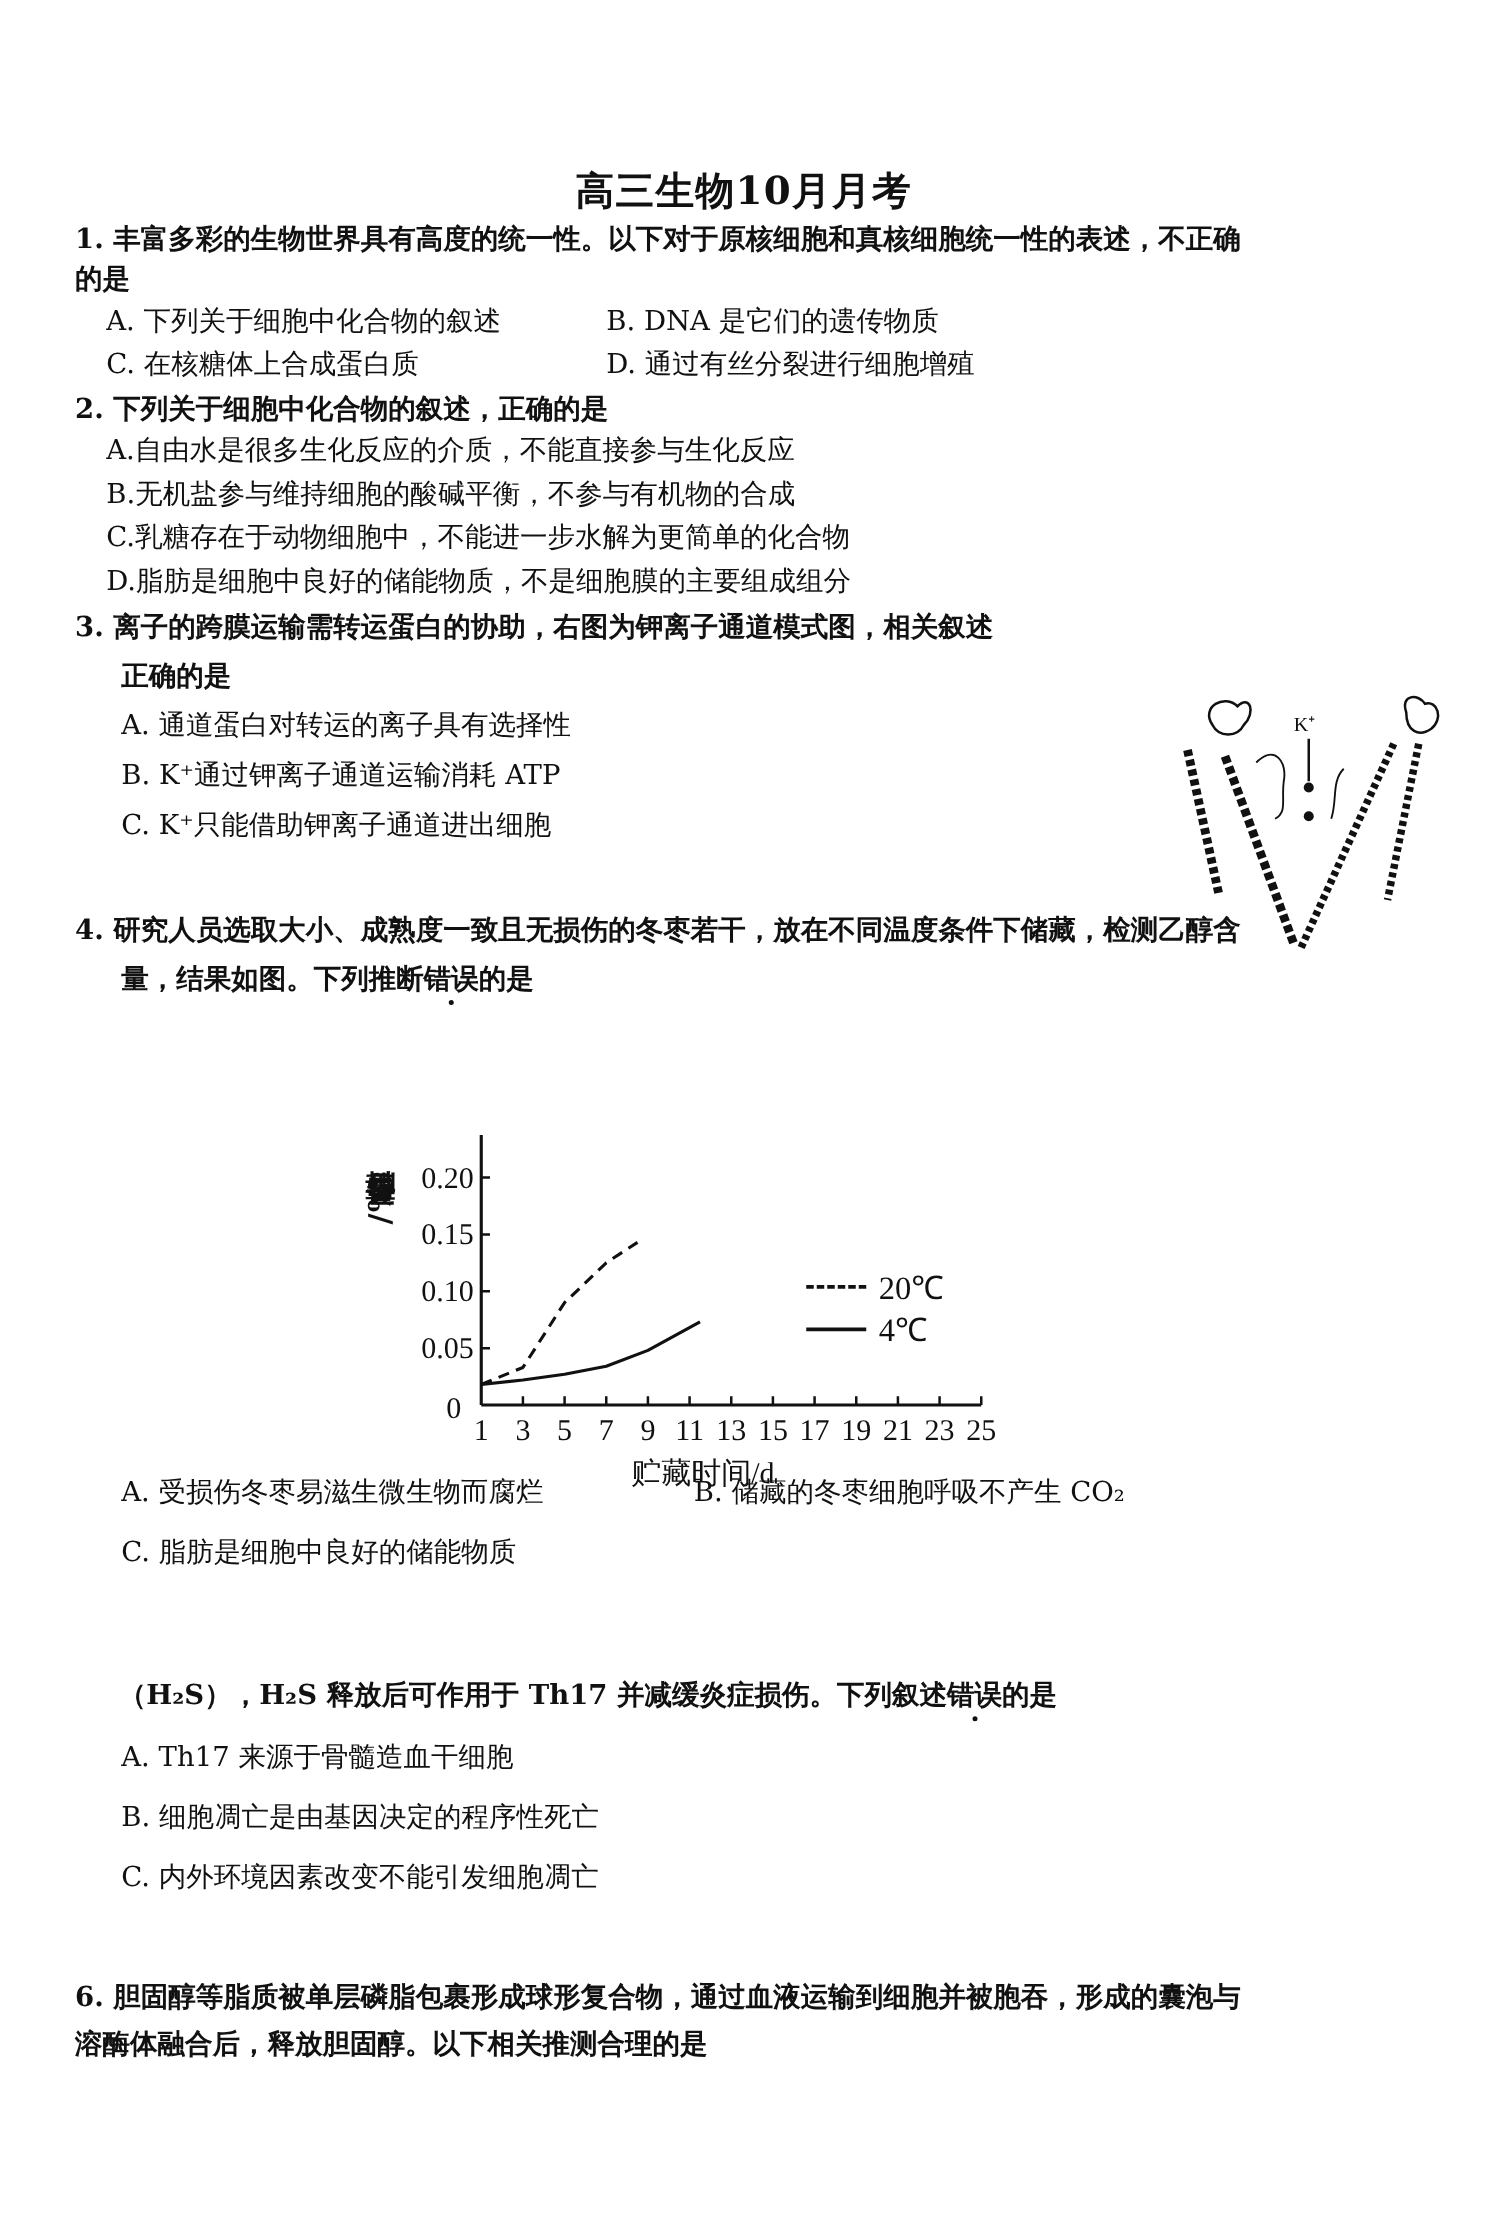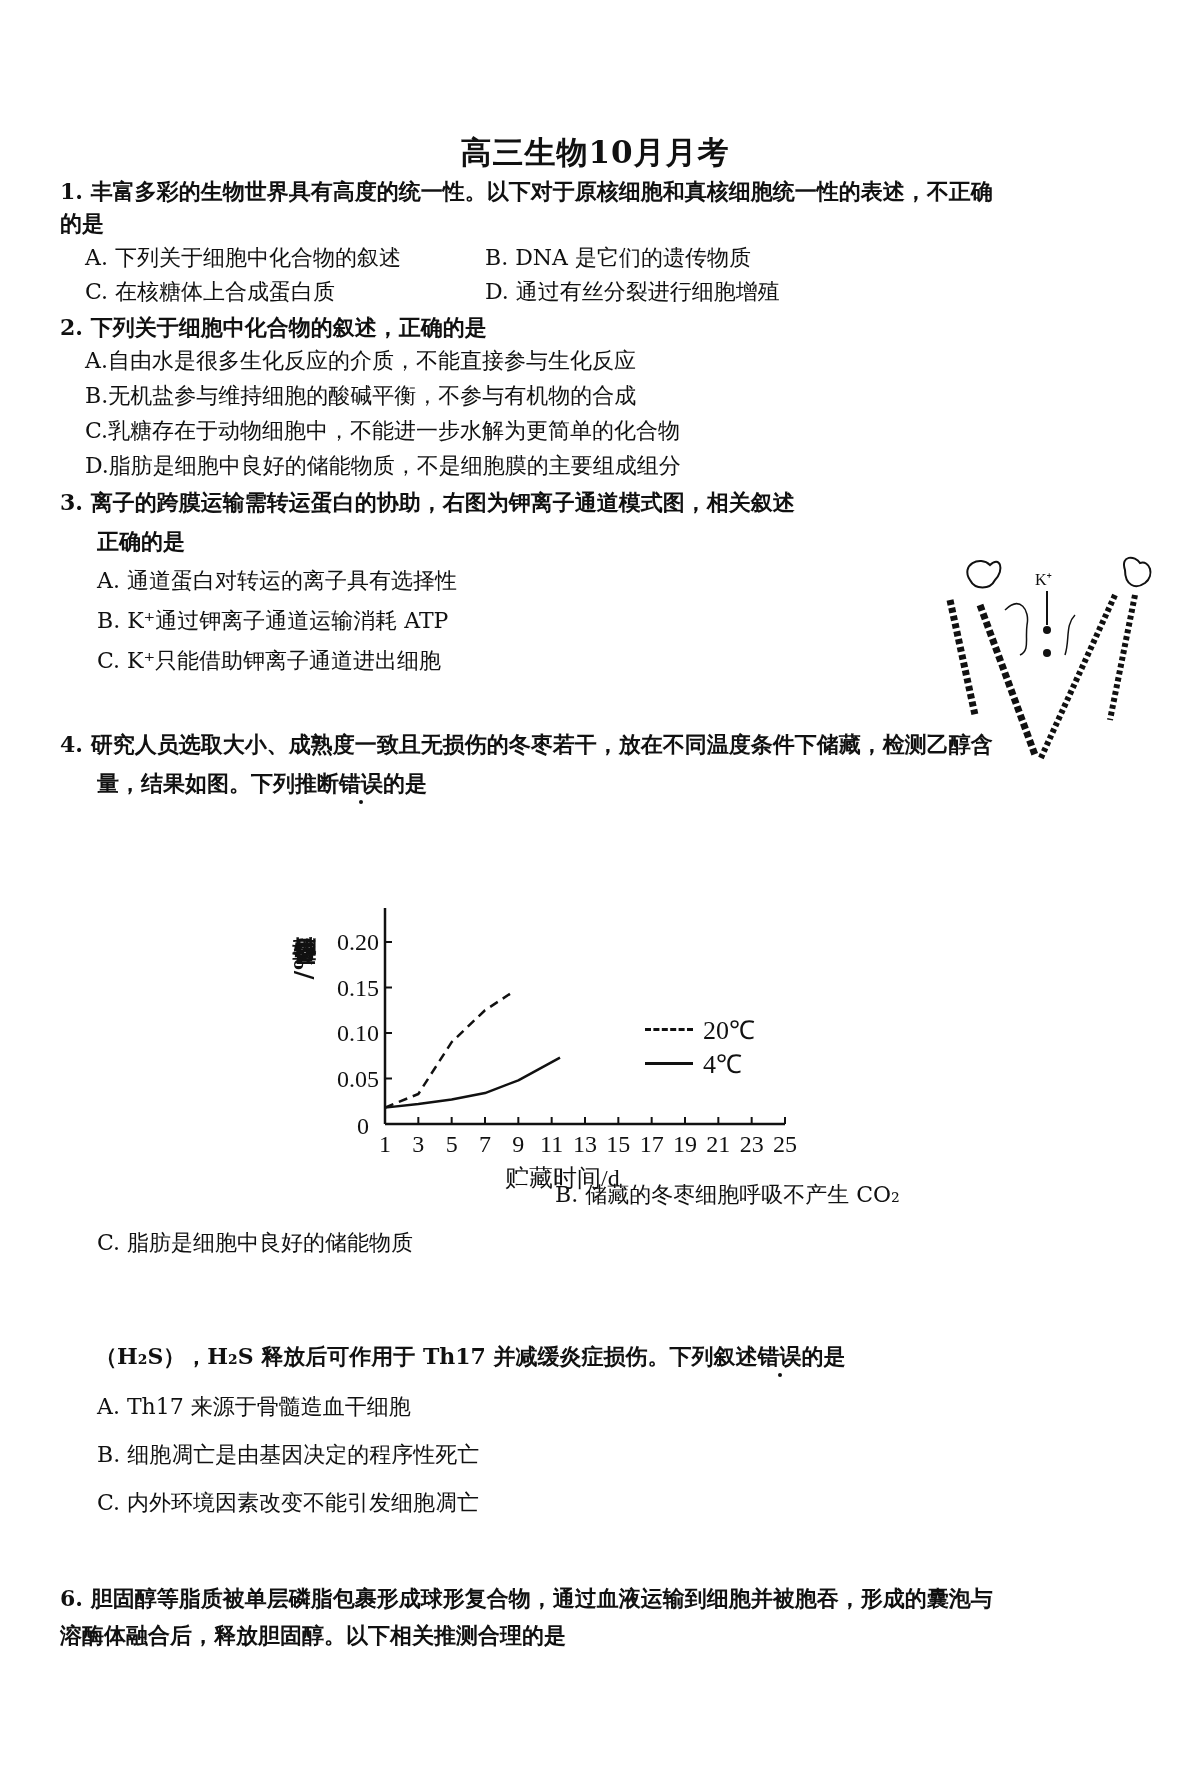--- a/index.html
+++ b/index.html
@@ -162,20 +162,23 @@
         <span class="legend-swatch" style="border-top:3px dashed #111;"></span>
         <span>20℃</span>
       </div>
       <div class="legend-item">
         <span class="legend-swatch" style="border-top:3px solid #111;"></span>
         <span>4℃</span>
       </div>
     </div>
   </div>
 
+  <div class="line opt" style="left:97px;top:1180px;">
+    <span>A.</span> <span>受损伤冬枣易滋生微生物而腐烂</span>
+  </div>
   <div class="line opt" style="left:555px;top:1180px;">
     <span>B.</span> <span>储藏的冬枣细胞呼吸不产生 CO₂</span>
   </div>
   <div class="line opt" style="left:97px;top:1228px;">
     <span>C.</span> <span>脂肪是细胞中良好的储能物质</span>
   </div>
 
   <div class="line q" style="left:95px;top:1341px;">
     <span>（H₂S），H₂S 释放后可作用于 Th17 并减缓炎症损伤。下列叙述</span><span class="em-dot">错误</span><span>的是</span>
   </div>

